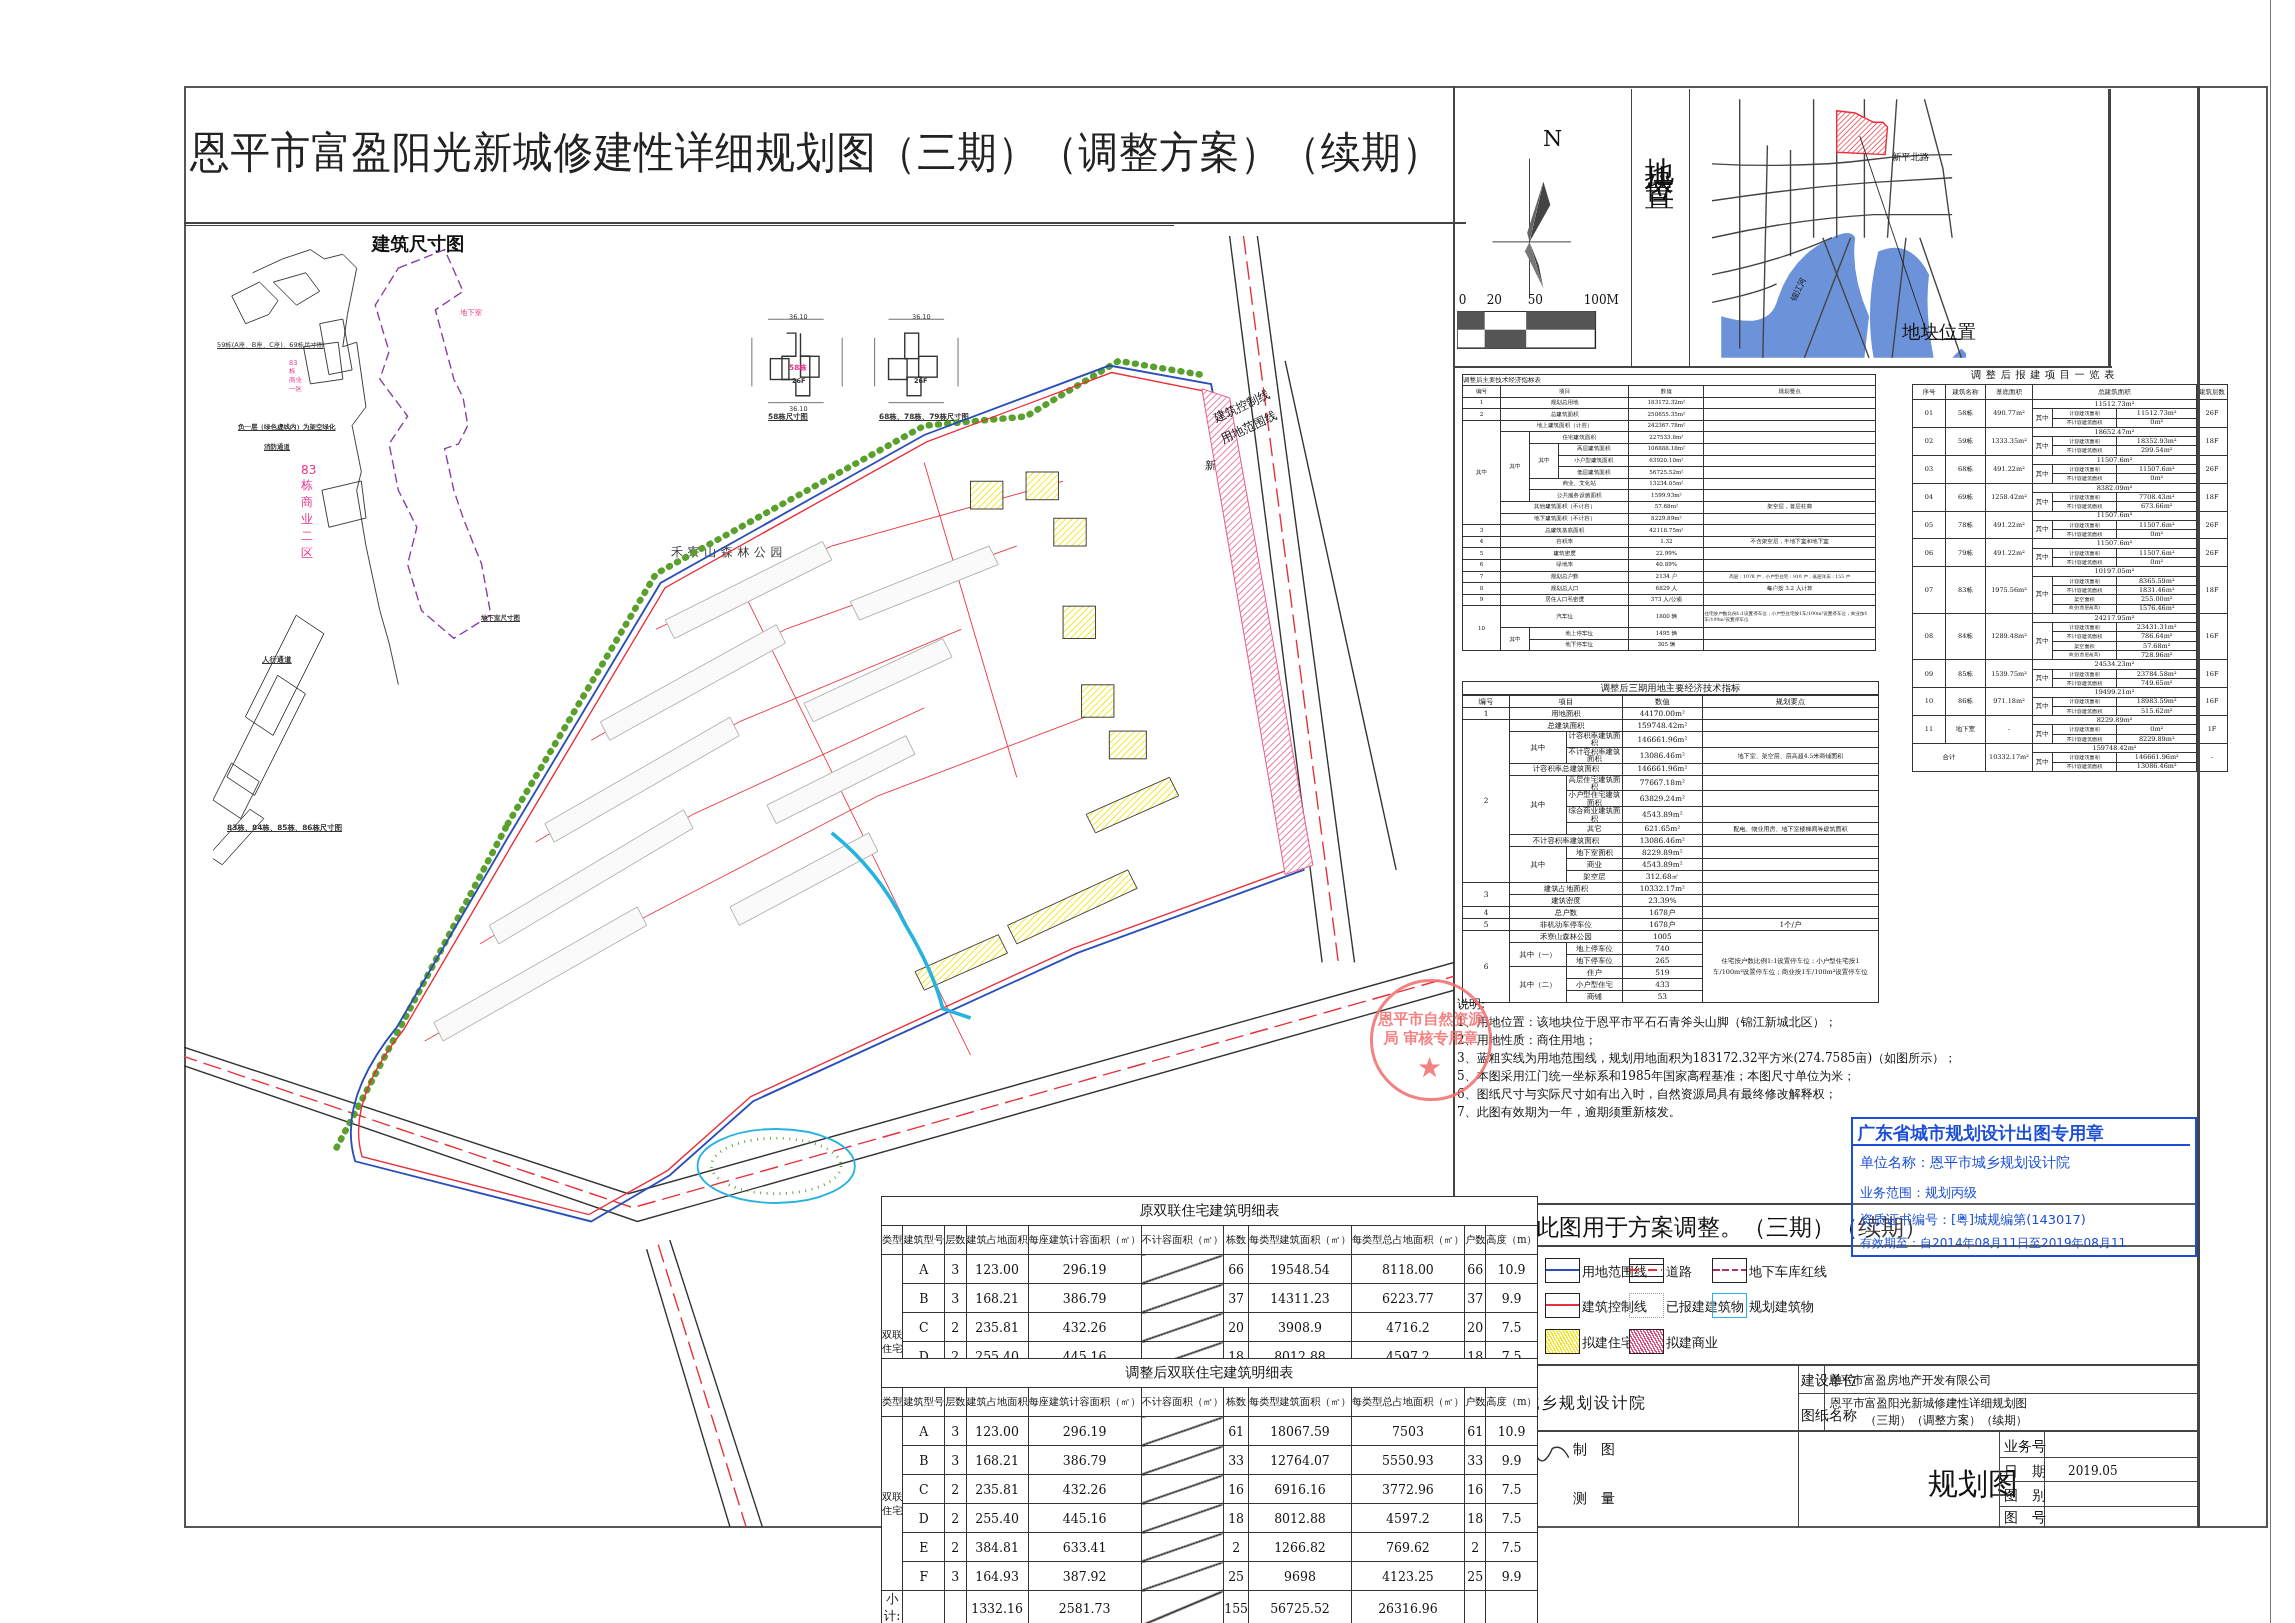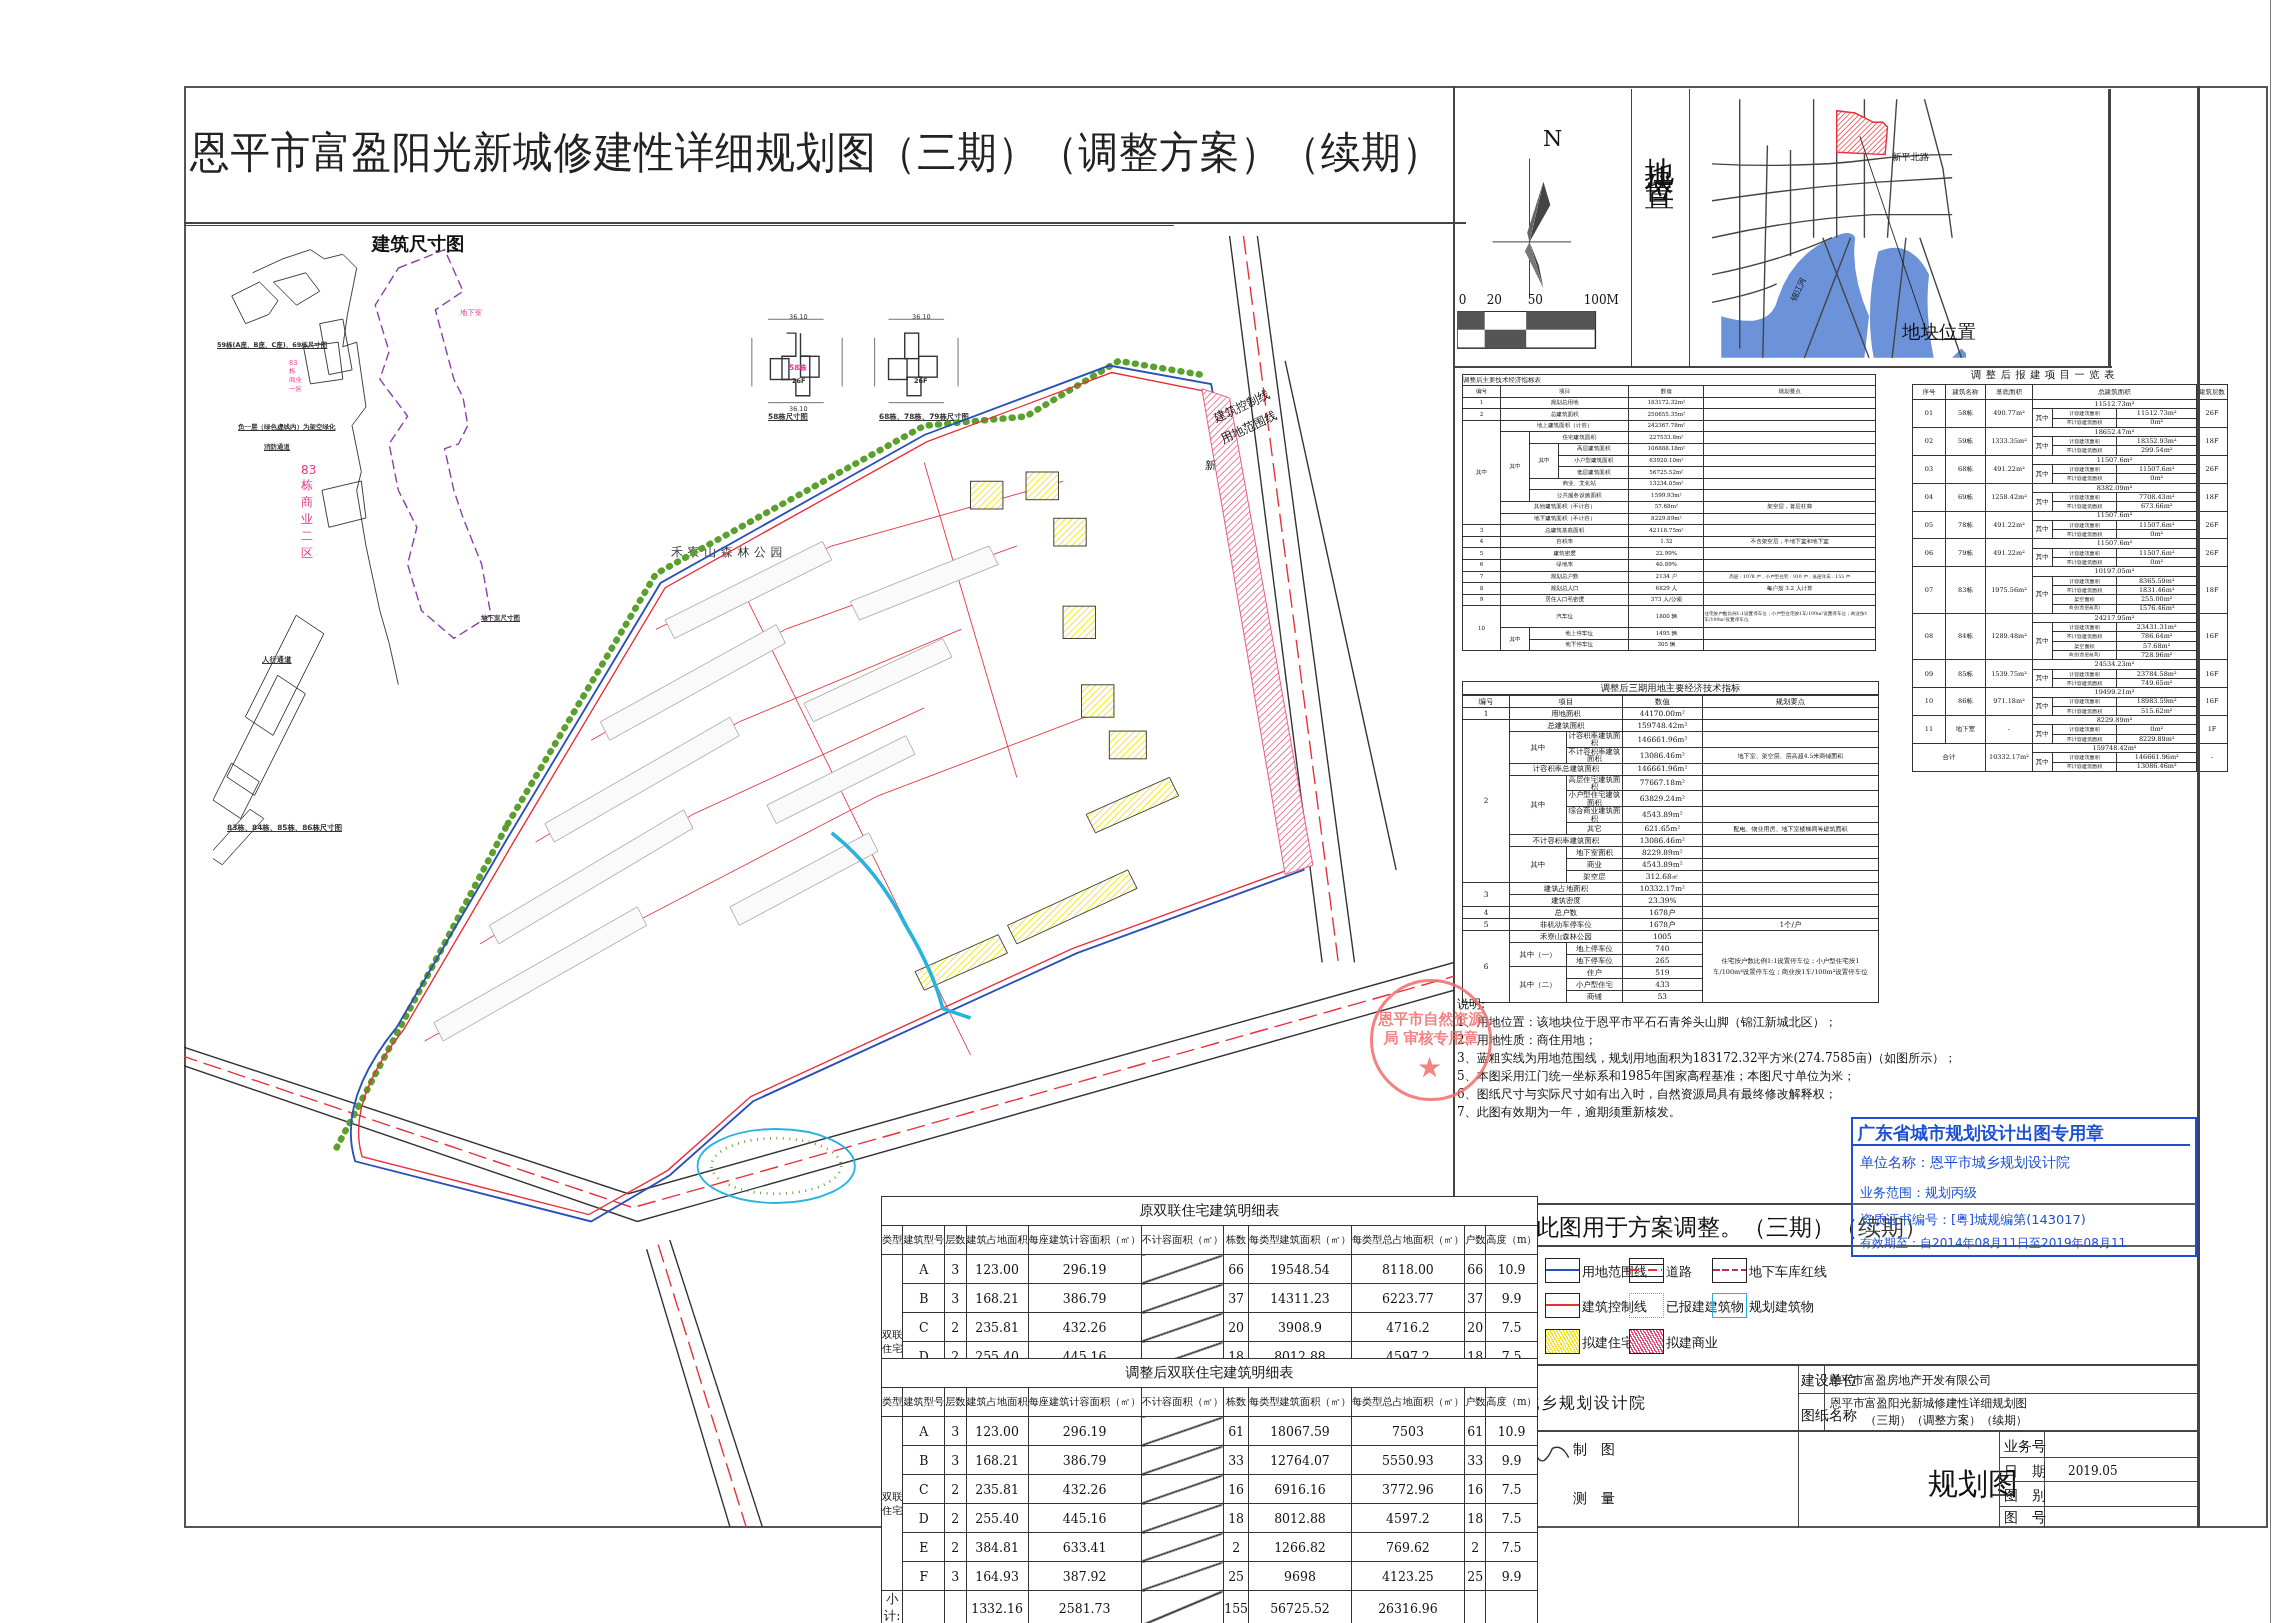--- a/index.html
+++ b/index.html
@@ -958,21 +958,21 @@
     <path d="M150 110 L220 90 L250 130 L200 160 Z"></path>
     <path d="M250 200 L300 190 L320 300 L270 310 Z"></path>
     <path d="M215 250 L290 240 L300 320 L230 330 Z"></path>
     <path d="M255 560 L340 540 L350 620 L270 640 Z"></path>
   </g>
   <g fill="none" stroke="#8a3ea8" stroke-width="3" stroke-dasharray="20 10">
     <path d="M420 80 L520 40 L560 130 L500 170 L540 320 L560 360 L570 420 L550 460 L520 470 L540 560 L560 620 L600 720 L620 830 L540 880 L470 820 L440 720 L460 640 L420 560 L400 460 L440 400 L380 320 L400 260 L370 160 Z"></path>
   </g>
 </svg>
 <div class="dim-label pink" style="left:460px;top:308px;font-size:7.4px;">地下室</div>
-<div class="dim-label" style="left:217px;top:341px;font-size:6.5px;font-weight:bold;text-decoration:underline;">59栋(A座、B座、C座)、69栋尺寸图</div>
+<div class="dim-label" style="left:217px;top:341px;font-size:6.5px;font-weight:normal;text-decoration:underline;">59栋(A座、B座、C座)、69栋尺寸图</div>
 <div class="dim-label" style="left:481px;top:614px;font-size:6.5px;font-weight:bold;text-decoration:underline;">地下室尺寸图</div>
 <div class="dim-label" style="left:238px;top:423px;font-size:6.5px;font-weight:bold;text-decoration:underline;">负一层（绿色虚线内）为架空绿化</div>
 <div class="dim-label" style="left:264px;top:443px;font-size:6.5px;font-weight:bold;text-decoration:underline;">消防通道</div>
 <div class="dim-label pink" style="left:289px;top:359px;font-size:6.5px;width:14px;white-space:normal;">83栋 商业 一区</div>
 <div class="dim-label pink" style="left:301px;top:463px;font-size:12px;width:14px;white-space:normal;">83栋 商业 二区</div>
 <div class="abs" style="left:671px;top:544px;font-size:12px;letter-spacing:4.6px;font-family:'DejaVu Serif',serif;color:#333;">禾寮山森林公园</div>
 
 <svg class="abs" style="left:213px;top:606px;" width="231" height="268" viewBox="0 0 500 580">
   <g fill="none" stroke="#333" stroke-width="2">
     <path d="M180 20 L240 60 L130 280 L70 240 Z"></path>

